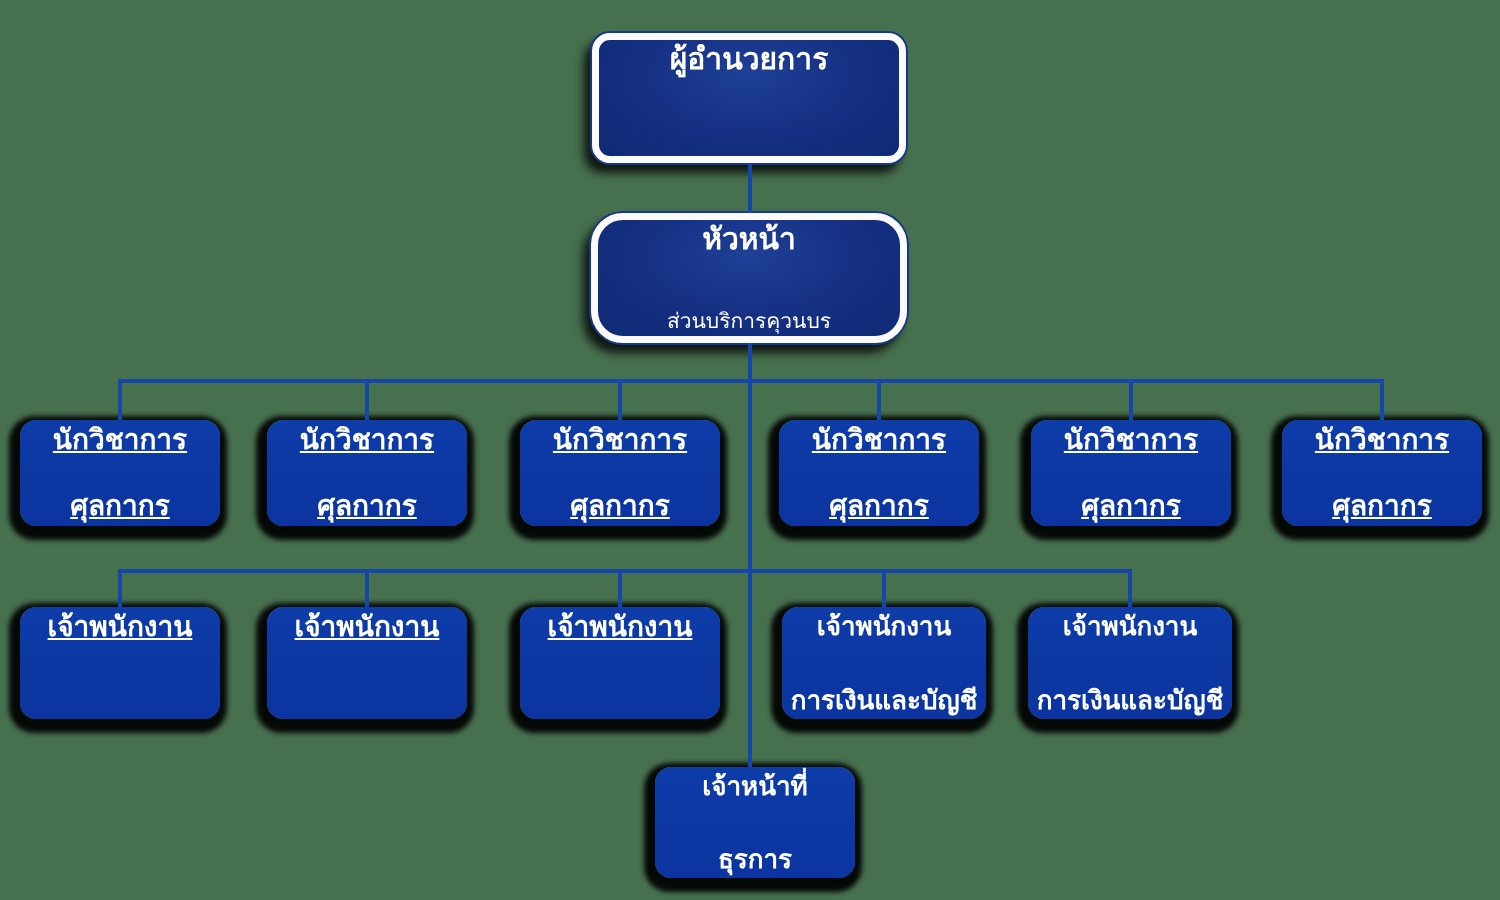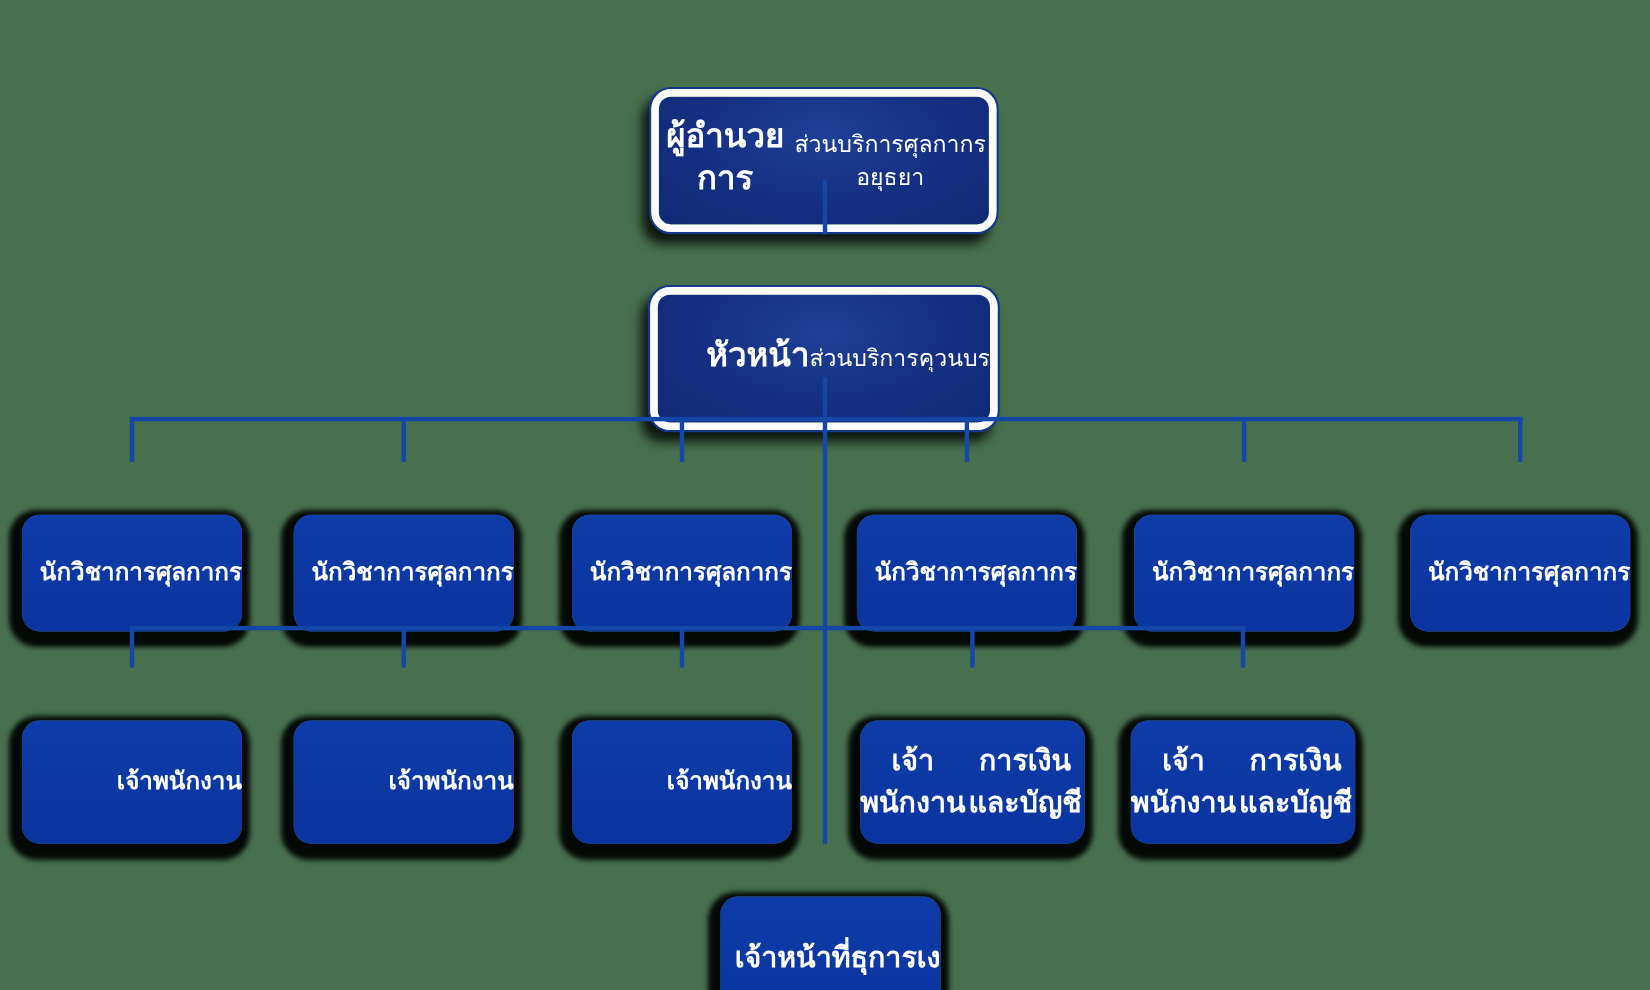--- a/index.html
+++ b/index.html
@@ -6,37 +6,37 @@
   .stage{
     position:relative;
     width:1500px;height:900px;
     background:#47704F;
     overflow:hidden;
     font-family:"DejaVu Sans","Liberation Sans",sans-serif;
   }
   .conn{position:absolute;background:#1547A8;z-index:3;}
   .node{
     position:absolute;box-sizing:border-box;z-index:2;
-    display:flex;flex-direction:row;align-items:center;justify-content:flex-end;
-    text-align:center;color:#fff;margin-top:48px;
+    display:flex;flex-direction:column;align-items:center;justify-content:space-between;
+    text-align:center;color:#fff;
   }
   .child{
     background:linear-gradient(180deg,#0E3CA8 0%,#0B34A0 100%);
     border-radius:16px;
     box-shadow:-2px 5px 5px 9px rgba(0,0,0,0.92);
   }
   .parent{
     background:radial-gradient(ellipse at 50% 30%,#1E4096 0%,#152F82 55%,#0F2A74 100%);
     border:7px solid #FBFBFD;
     border-radius:18px;
     box-shadow:0 0 0 2px #16388C,-7px 9px 10px 1px rgba(0,0,0,0.8);
   }
   .title{font-size:30px;font-weight:bold;line-height:38px;margin-bottom:4px;}
   .sub{font-size:21px;font-weight:normal;line-height:30px;}
-  .lbl{font-size:22px;font-weight:bold;line-height:40px;}
+  .lbl{font-size:28px;font-weight:bold;line-height:40px;text-decoration:underline;}
   .lbl2{font-size:26px;font-weight:bold;line-height:38px;}
 </style>
 </head>
 <body>
 
 <div class="stage">
 
   <div class="conn" style="left:748px;top:163px;width:4px;height:50px;"></div>
   <div class="conn" style="left:748px;top:343px;width:4px;height:424px;"></div>
   <div class="conn" style="left:118px;top:379px;width:1266px;height:4px;"></div>
@@ -48,24 +48,23 @@
   <div class="conn" style="left:1380px;top:379px;width:4px;height:41px;"></div>
   <div class="conn" style="left:118px;top:569px;width:1014px;height:4px;"></div>
   <div class="conn" style="left:118px;top:569px;width:4px;height:38px;"></div>
   <div class="conn" style="left:365px;top:569px;width:4px;height:38px;"></div>
   <div class="conn" style="left:618px;top:569px;width:4px;height:38px;"></div>
   <div class="conn" style="left:882px;top:569px;width:4px;height:38px;"></div>
   <div class="conn" style="left:1128px;top:569px;width:4px;height:38px;"></div>
 
   <div class="node parent" style="left:592px;top:33px;width:314px;height:130px;">
     <div class="title">ผู้อำนวยการ</div>
-    <div class="sub">ส่วนบริการศุลกากรอยุธยา</div>
   </div>
 
-  <div class="node parent" style="left:591px;top:213px;width:316px;height:130px;">
+  <div class="node parent" style="left:591px;top:213px;width:316px;height:130px;border-radius:32px;">
     <div class="title">หัวหน้า</div>
     <div class="sub">ส่วนบริการคุวนบร</div>
   </div>
 
   <div class="node child" style="left:20px;top:420px;width:200px;height:106px;">
     <div class="lbl">นักวิชาการ</div>
     <div class="lbl">ศุลกากร</div>
   </div>
   <div class="node child" style="left:267px;top:420px;width:200px;height:106px;">
     <div class="lbl">นักวิชาการ</div>
@@ -101,16 +100,16 @@
     <div class="lbl2">เจ้าพนักงาน</div>
     <div class="lbl2">การเงินและบัญชี</div>
   </div>
   <div class="node child" style="left:1028px;top:607px;width:204px;height:112px;">
     <div class="lbl2">เจ้าพนักงาน</div>
     <div class="lbl2">การเงินและบัญชี</div>
   </div>
 
   <div class="node child" style="left:655px;top:767px;width:200px;height:111px;">
     <div class="lbl2">เจ้าหน้าที่</div>
-    <div class="lbl2">ธุการเง</div>
+    <div class="lbl2">ธุรการ</div>
   </div>
 
 </div>
 
 </body></html>

